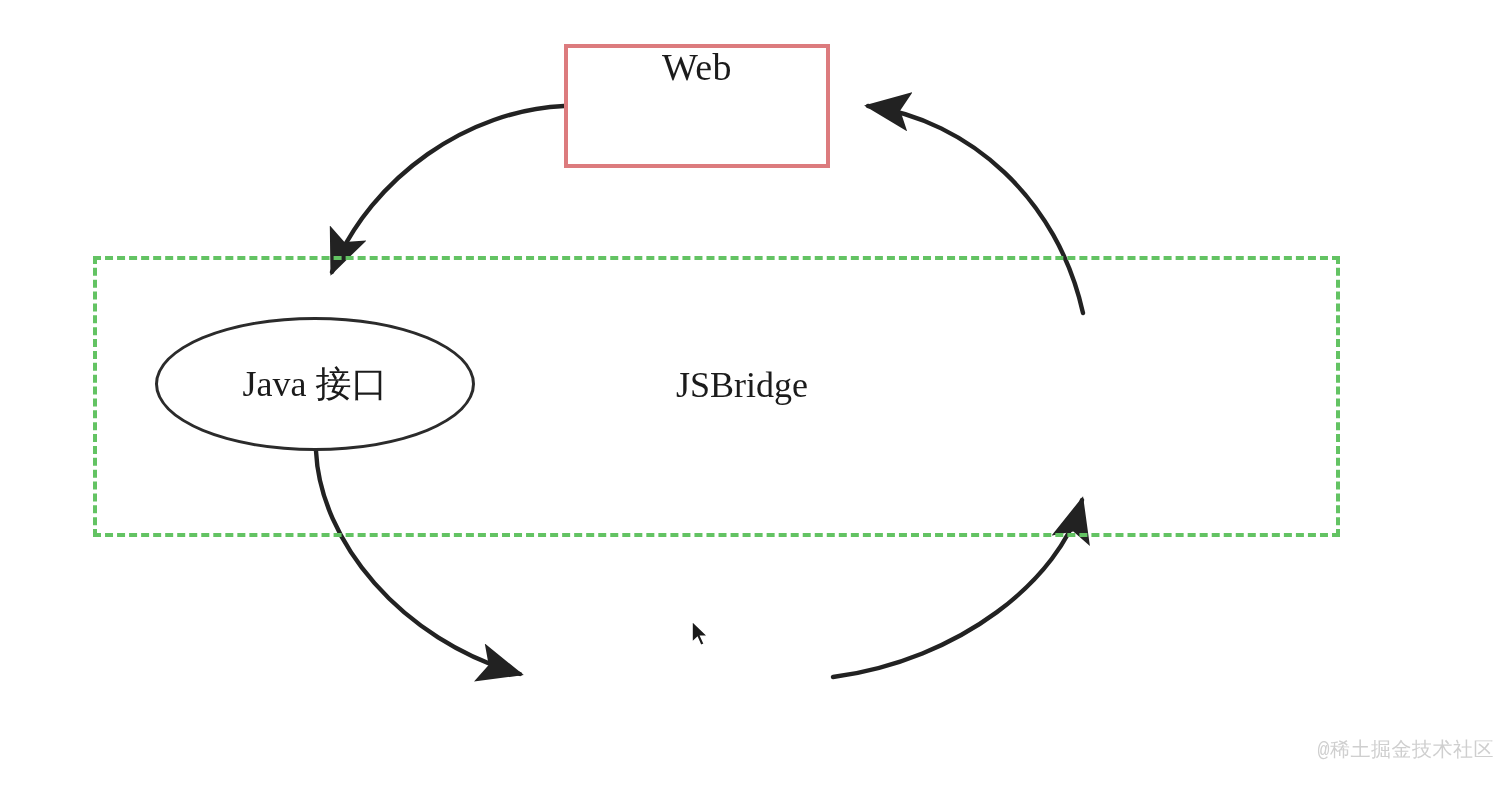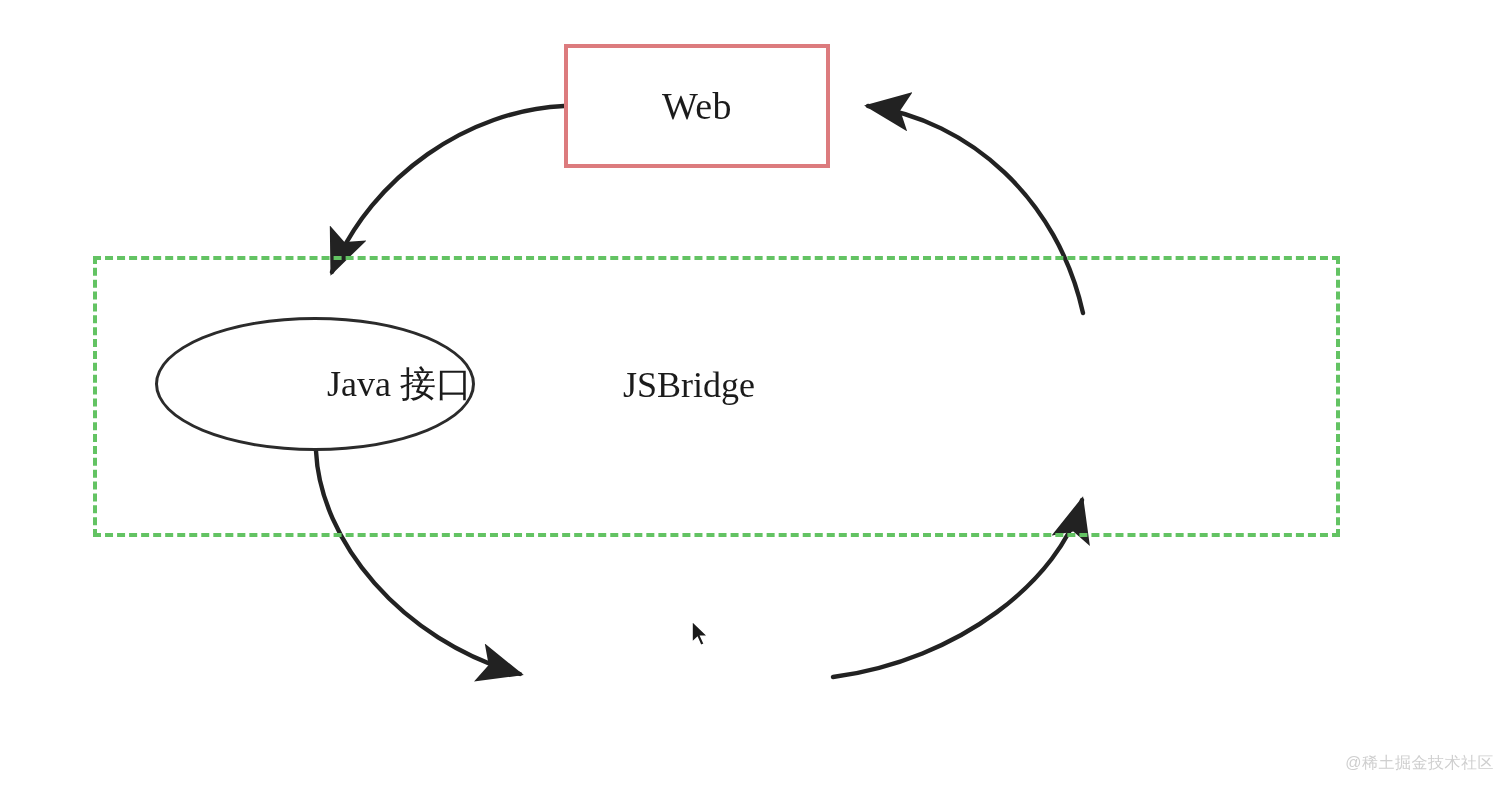--- a/index.html
+++ b/index.html
@@ -26,21 +26,21 @@
     height: 787px;
     pointer-events: none;
   }
 
   
   .node-rect {
     position: absolute;
     box-sizing: border-box;
     background: #ffffff;
     display: flex;
-    align-items: center;
+    align-items: flex-start;
     justify-content: center;
   }
   .node-rect .label {
     font-size: 38px;
     color: #1b1b1b;
     letter-spacing: 0.5px;
     line-height: 1;
   }
   #web-box {
     left: 564px;
@@ -59,21 +59,21 @@
 
   
   .node-ellipse {
     position: absolute;
     box-sizing: border-box;
     background: #ffffff;
     border: 3px solid #2b2b2b;
     border-radius: 50%;
     display: flex;
     align-items: center;
-    justify-content: flex-end;
+    justify-content: center;
   }
   .node-ellipse .label {
     font-size: 36px;
     color: #1b1b1b;
     line-height: 1;
     white-space: nowrap;
   }
   #java-ellipse {
     left: 155px;
     top: 317px;
@@ -93,36 +93,36 @@
     left: 93px;
     top: 256px;
     width: 1247px;
     height: 281px;
     box-sizing: border-box;
     border: 4px dashed #63c363;
     background: transparent;
   }
   #bridge-label {
     position: absolute;
-    left: 623px;
+    left: 676px;
     top: 367px;
     font-size: 36px;
     color: #1b1b1b;
     line-height: 1;
     white-space: nowrap;
   }
 
   
   #watermark {
     position: absolute;
     right: 18px;
-    bottom: 13px;
-    font-size: 16px;
+    bottom: 24px;
+    font-size: 20px;
     color: #cfcfcf;
-    font-family: Liberation Sans, sans-serif;
+    font-family: Liberation Mono, monospace;
     letter-spacing: 0.5px;
     white-space: nowrap;
   }
 
   
   #cursor {
     position: absolute;
     left: 690px;
     top: 620px;
     width: 22px;

